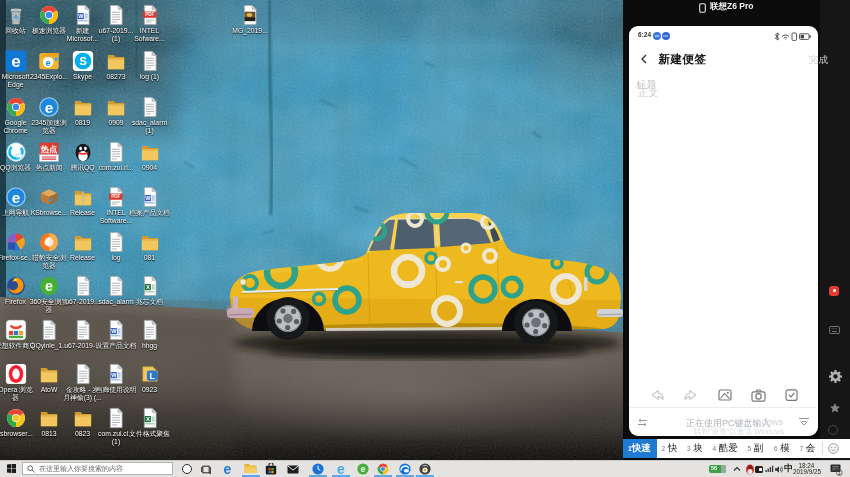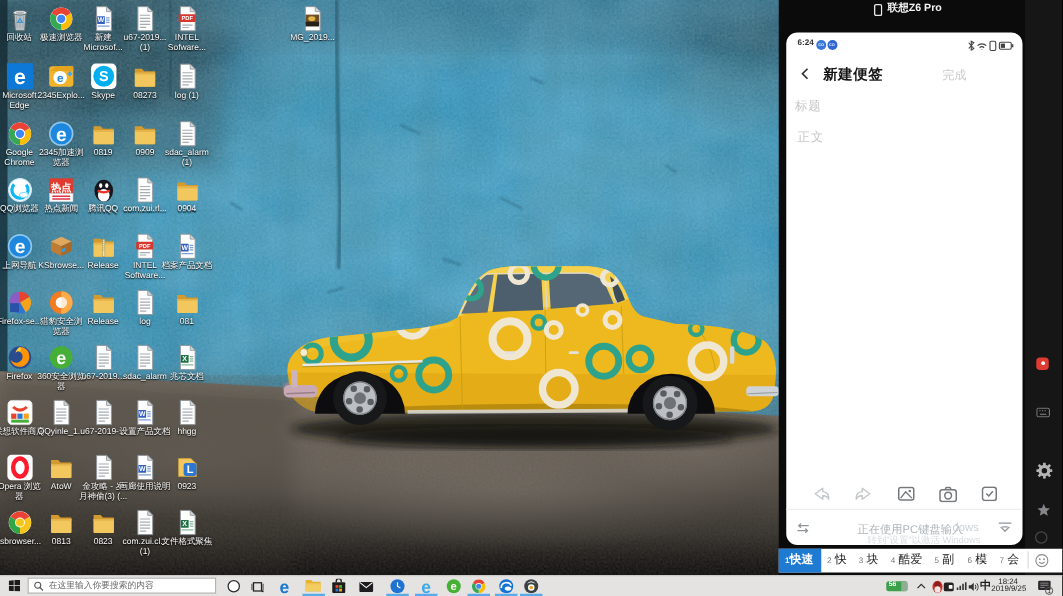--- a/index.html
+++ b/index.html
@@ -791,23 +791,23 @@
 <path d="M9 4.5 A5 5 0 0 1 16 4.5 M10.7 6.2 A2.6 2.6 0 0 1 14.3 6.2 M12.5 8 L12.5 7.6" fill="none" stroke="#444" stroke-width="1"></path>
 <rect x="19" y="1" width="4.6" height="7.4" rx="1" fill="none" stroke="#444" stroke-width="0.9"></rect>
 <rect x="26.5" y="1.8" width="9.5" height="5.6" rx="1.2" fill="none" stroke="#444" stroke-width="0.9"></rect>
 <rect x="27.6" y="2.9" width="3.4" height="3.4" fill="#444"></rect>
       <rect x="36.4" y="3.4" width="1.4" height="2.4" fill="#444"></rect>
     </svg>
     <svg class="abs" style="left:639.5px;top:53.5px" width="8" height="10" viewBox="0 0 8 10">
       <path d="M6 1 L2 5 L6 9" fill="none" stroke="#333" stroke-width="1.4"></path>
     </svg>
     <div class="abs" style="left:658.5px;top:51.5px;font:bold 11.5px 'Liberation Sans',sans-serif;color:#141414;letter-spacing:0.5px">新建便签</div>
-    <div class="abs" style="left:754px;top:54px;font:9.5px 'Liberation Sans',sans-serif;color:#c9c9c9">完成</div>
+    <div class="abs" style="left:809px;top:54px;font:9.5px 'Liberation Sans',sans-serif;color:#c9c9c9">完成</div>
     <div class="abs" style="left:636px;top:77.5px;font:10px 'Liberation Sans',sans-serif;color:#c6c6c6;letter-spacing:0.5px">标题</div>
-    <div class="abs" style="left:638px;top:103px;font:10px 'Liberation Sans',sans-serif;color:#c6c6c6;letter-spacing:0.5px">正文</div>
+    <div class="abs" style="left:638px;top:86px;font:10px 'Liberation Sans',sans-serif;color:#c6c6c6;letter-spacing:0.5px">正文</div>
     <svg class="abs" style="left:650px;top:388.5px" width="14" height="13" viewBox="0 0 14 13">
       <path d="M8.2 1.6 L2.2 6 L8.2 10.4 L8.2 7.6 Q11.6 7.4 13 10.4 Q13.4 4.6 8.2 4.3 Z" fill="none" stroke="#c3c7ca" stroke-width="1.1" stroke-linejoin="round"></path>
     </svg>
     <svg class="abs" style="left:684px;top:388.5px" width="14" height="13" viewBox="0 0 14 13">
       <path d="M5.8 1.6 L11.8 6 L5.8 10.4 L5.8 7.6 Q2.4 7.4 1 10.4 Q0.6 4.6 5.8 4.3 Z" fill="none" stroke="#c3c7ca" stroke-width="1.1" stroke-linejoin="round"></path>
     </svg>
     <svg class="abs" style="left:718px;top:389px" width="14" height="12" viewBox="0 0 14 12">
       <rect x="1" y="1" width="12" height="10" rx="1.6" fill="none" stroke="#75787c" stroke-width="1.2"></rect>
       <path d="M2.5 9.5 L6.5 4.5 L11.5 9.5" fill="none" stroke="#75787c" stroke-width="1.1"></path>
       <circle cx="9.8" cy="3.8" r="1" fill="#75787c"></circle>

